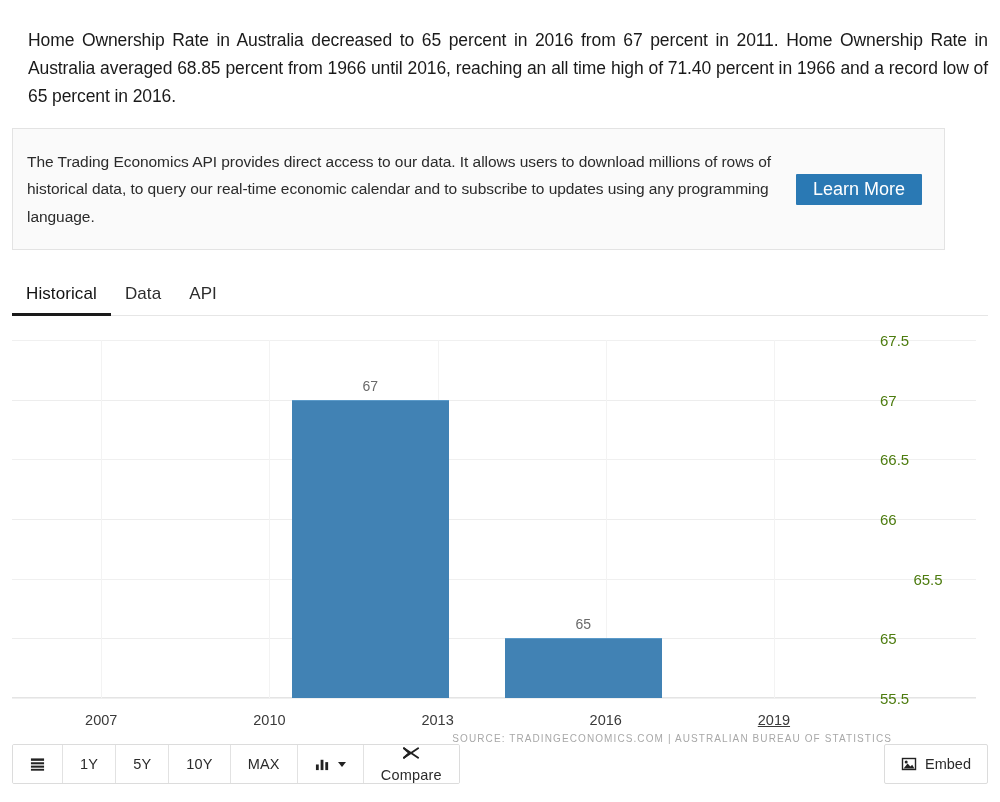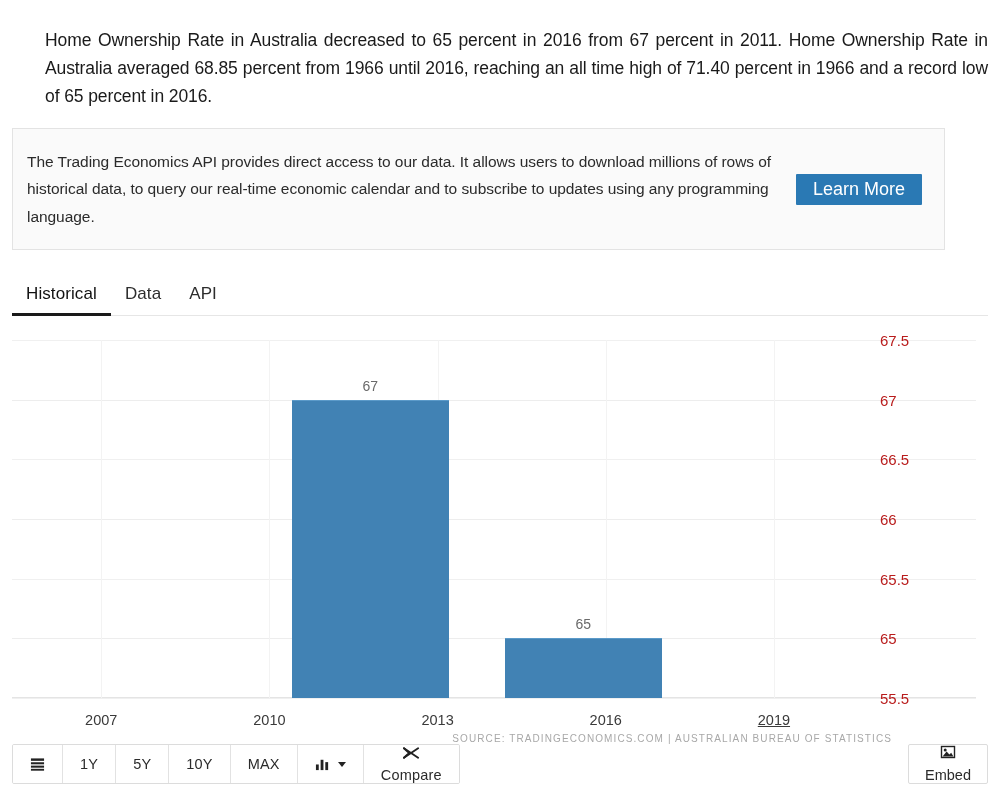--- a/index.html
+++ b/index.html
@@ -12,28 +12,27 @@
     width: 1000px;
     height: 802px;
     font-family: "Liberation Sans", sans-serif;
     color: #222;
     overflow: hidden;
     position: relative;
   }
 
   
   .intro {
-    padding: 8px 12px 0 12px;
+    padding: 8px 12px 0 28px;
     font-size: 17.5px;
     line-height: 1.62;
     text-align: justify;
     text-justify: inter-word;
     color: #1a1a1a;
     letter-spacing: -0.1px;
-    margin-left: 33px;
   }
 
   
   .api-banner {
     margin: 14px 55px 0 12px;
     background: #fafafa;
     border: 1px solid #e3e3e3;
     height: 122px;
     display: flex;
     align-items: center;
@@ -118,21 +117,21 @@
     bottom: 0;
     width: 1px;
     background: #f3f3f3;
   }
   .ylabel {
     position: absolute;
     right: -118px;
     width: 110px;
     text-align: left;
     font-size: 15px;
-    color: #b91c1c;
+    color: #4d7c0f;
     transform: translateY(-50%);
     padding-left: 14px;
   }
   .bar {
     position: absolute;
     bottom: 0;
     background: #4182b4;
     border-top: 1px solid #5b9ac9;
   }
   .bar-label {
@@ -208,21 +207,20 @@
     background: #ffffff;
     font-family: "Liberation Sans", sans-serif;
     font-size: 14.5px;
     color: #2b2b2b;
     padding: 0 16px;
     cursor: pointer;
     display: flex;
     align-items: center;
     gap: 8px;
     border-radius: 2px;
-    flex-direction: column;
   }
   .icon { display: inline-flex; align-items: center; }
   .caret {
     width: 0; height: 0;
     border-left: 4.5px solid transparent;
     border-right: 4.5px solid transparent;
     border-top: 5.5px solid #222;
     margin-left: 1px;
   }
 </style>
@@ -247,21 +245,21 @@
     <div class="xaxis-line"></div>
   <div class="gridline-h" style="top: 0%;"></div>
       <div class="ylabel" style="top: 0%;">67.5</div>
       <div class="gridline-h major" style="top: 16.6667%;"></div>
       <div class="ylabel" style="top: 16.6667%;">67</div>
       <div class="gridline-h" style="top: 33.3333%;"></div>
       <div class="ylabel" style="top: 33.3333%;">66.5</div>
       <div class="gridline-h major" style="top: 50%;"></div>
       <div class="ylabel" style="top: 50%;">66</div>
       <div class="gridline-h" style="top: 66.6667%;"></div>
-      <div class="ylabel" style="top: 66.6667%;">65.5</div>
+      <div class="ylabel" style="top: 66.6667%; text-align: center;">65.5</div>
       <div class="gridline-h major" style="top: 83.3333%;"></div>
       <div class="ylabel" style="top: 83.3333%;">65</div>
       <div class="gridline-h" style="top: 100%;"></div>
       <div class="ylabel" style="top: 100%;">55.5</div>
       <div class="gridline-v" style="left: 8.16327%;"></div>
       <div class="xlabel" style="left: 8.16327%;">2007</div>
       <div class="gridline-v" style="left: 28.5714%;"></div>
       <div class="xlabel" style="left: 28.5714%;">2010</div>
       <div class="gridline-v" style="left: 48.9796%;"></div>
       <div class="xlabel" style="left: 48.9796%;">2013</div>

